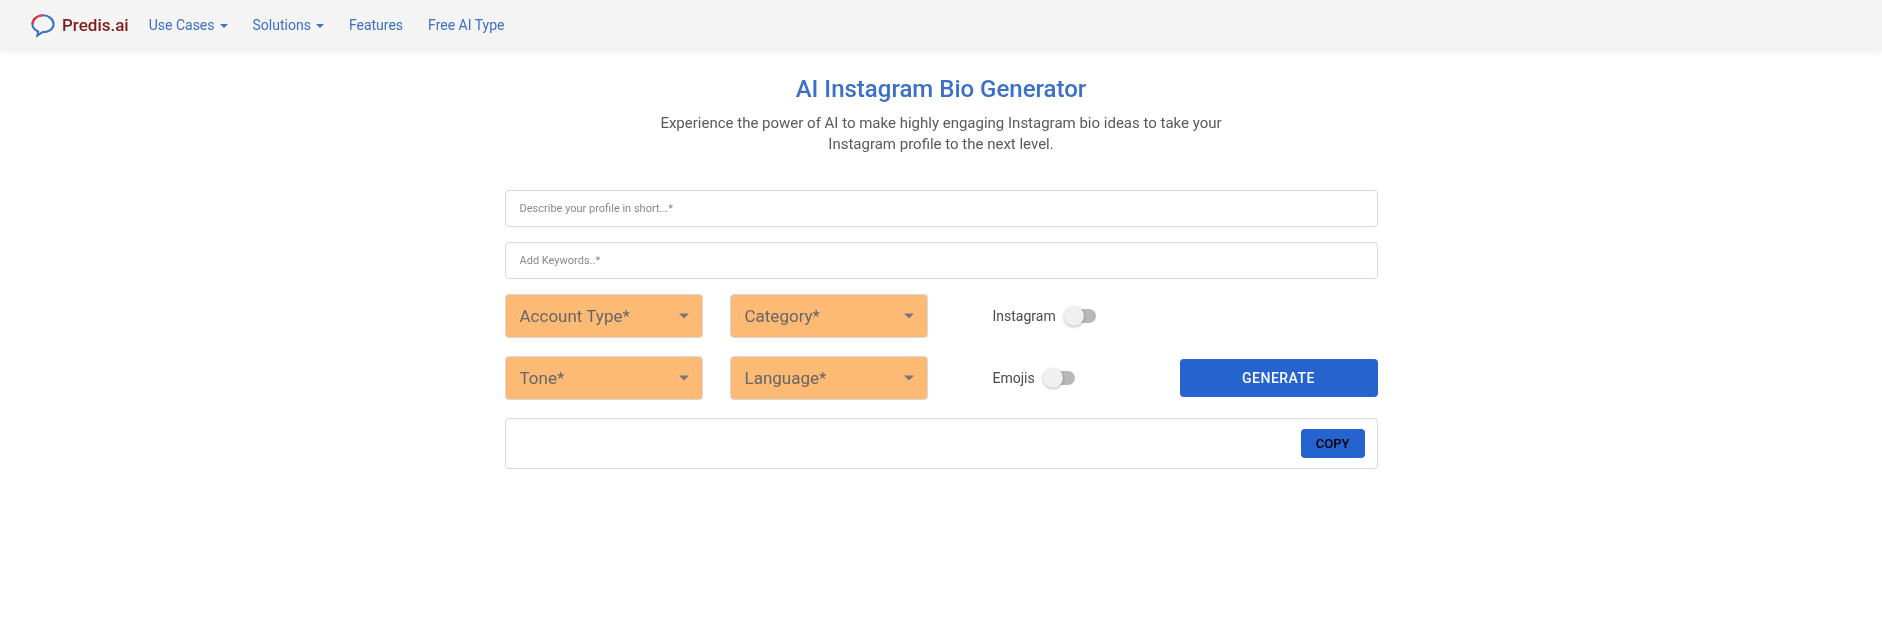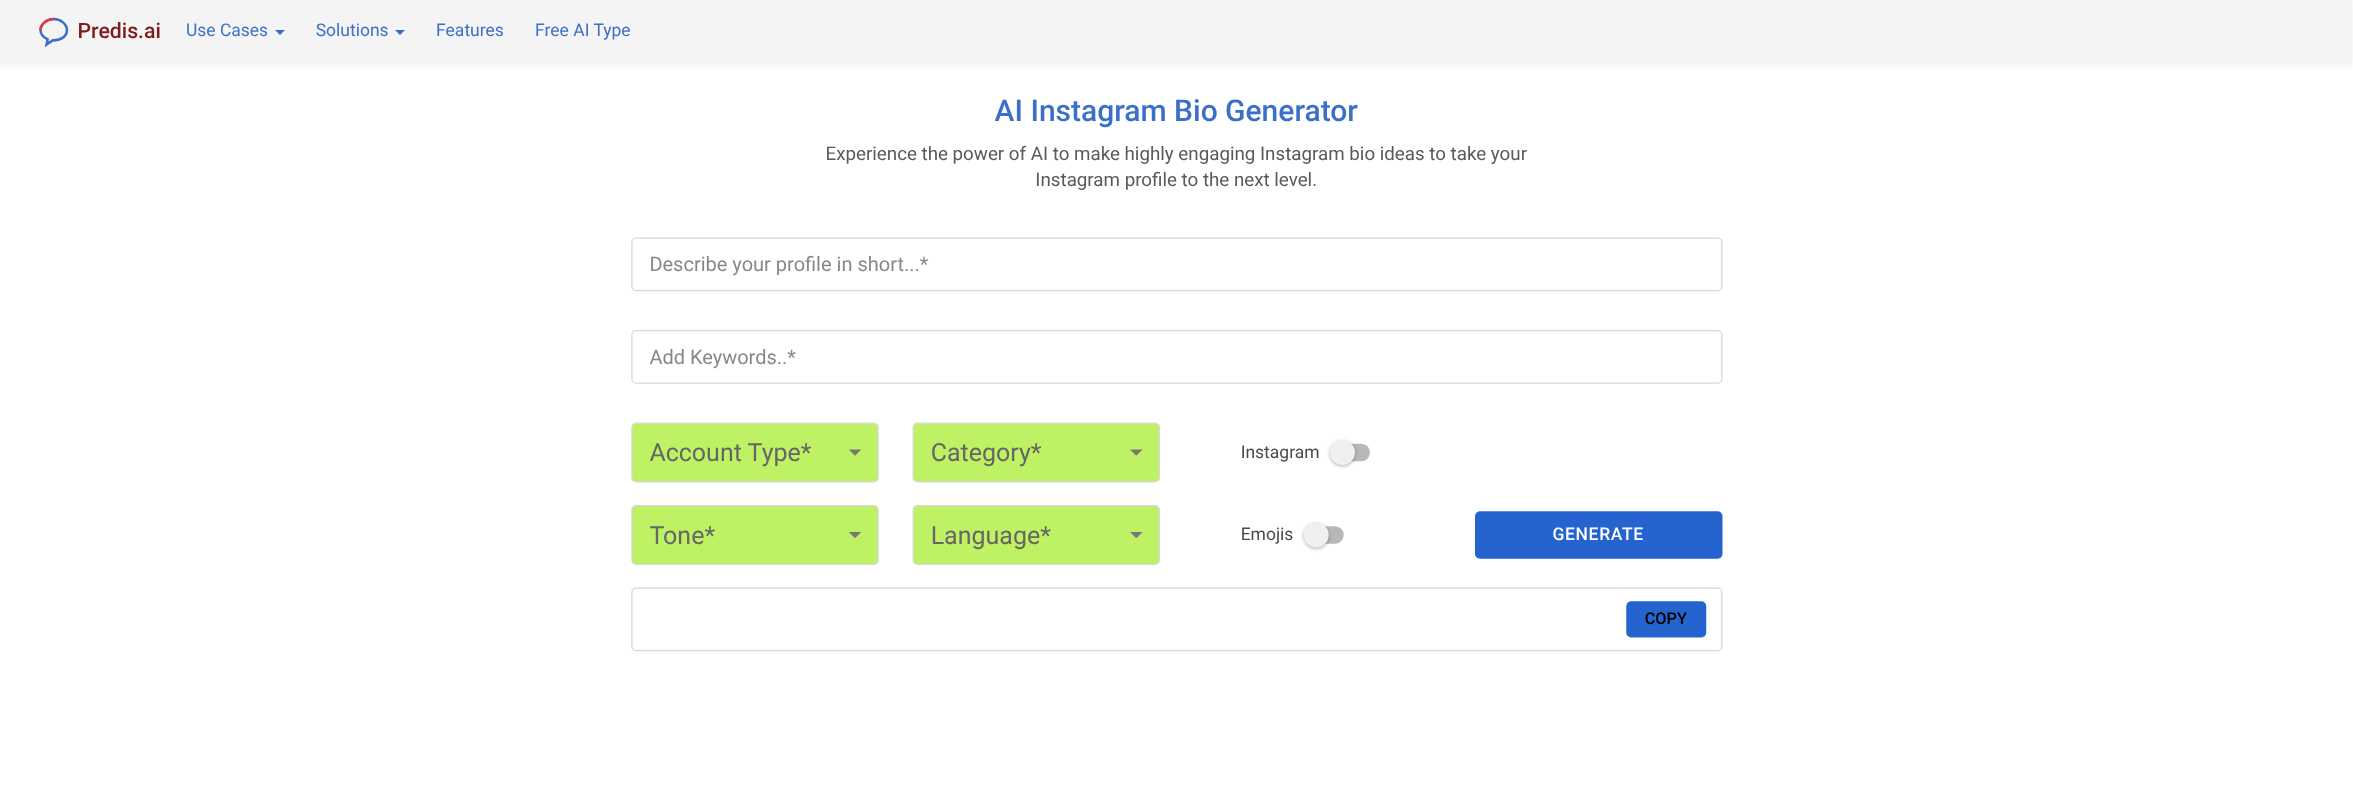--- a/index.html
+++ b/index.html
@@ -92,23 +92,23 @@
       max-width: 873px;
       margin: 0 auto;
       text-align: left;
     }
     
     .text-input {
       width: 100%;
       padding: 11px 14px;
       border: 1px solid #d8d8d8;
       border-radius: 4px;
-      font-size: 16px;
+      font-size: 11px;
       color: #333;
-      margin-bottom: 31px;
+      margin-bottom: 15px;
       outline: none;
     }
     
     .text-input::placeholder {
       color: #888;
     }
     
     .controls-row {
       display: flex;
       gap: 27px;
@@ -119,23 +119,23 @@
     .select-wrapper {
       position: relative;
       width: 198px;
     }
     
     .select {
       width: 100%;
       padding: 11px 14px;
       border: 1px solid #d8d8d8;
       border-radius: 4px;
-      font-size: 20px;
+      font-size: 17px;
       color: #666;
-      background: #bef264;
+      background: #fdba74;
       appearance: none;
       cursor: pointer;
       outline: none;
     }
     
     .select-caret {
       position: absolute;
       right: 14px;
       top: 50%;
       transform: translateY(-50%);

